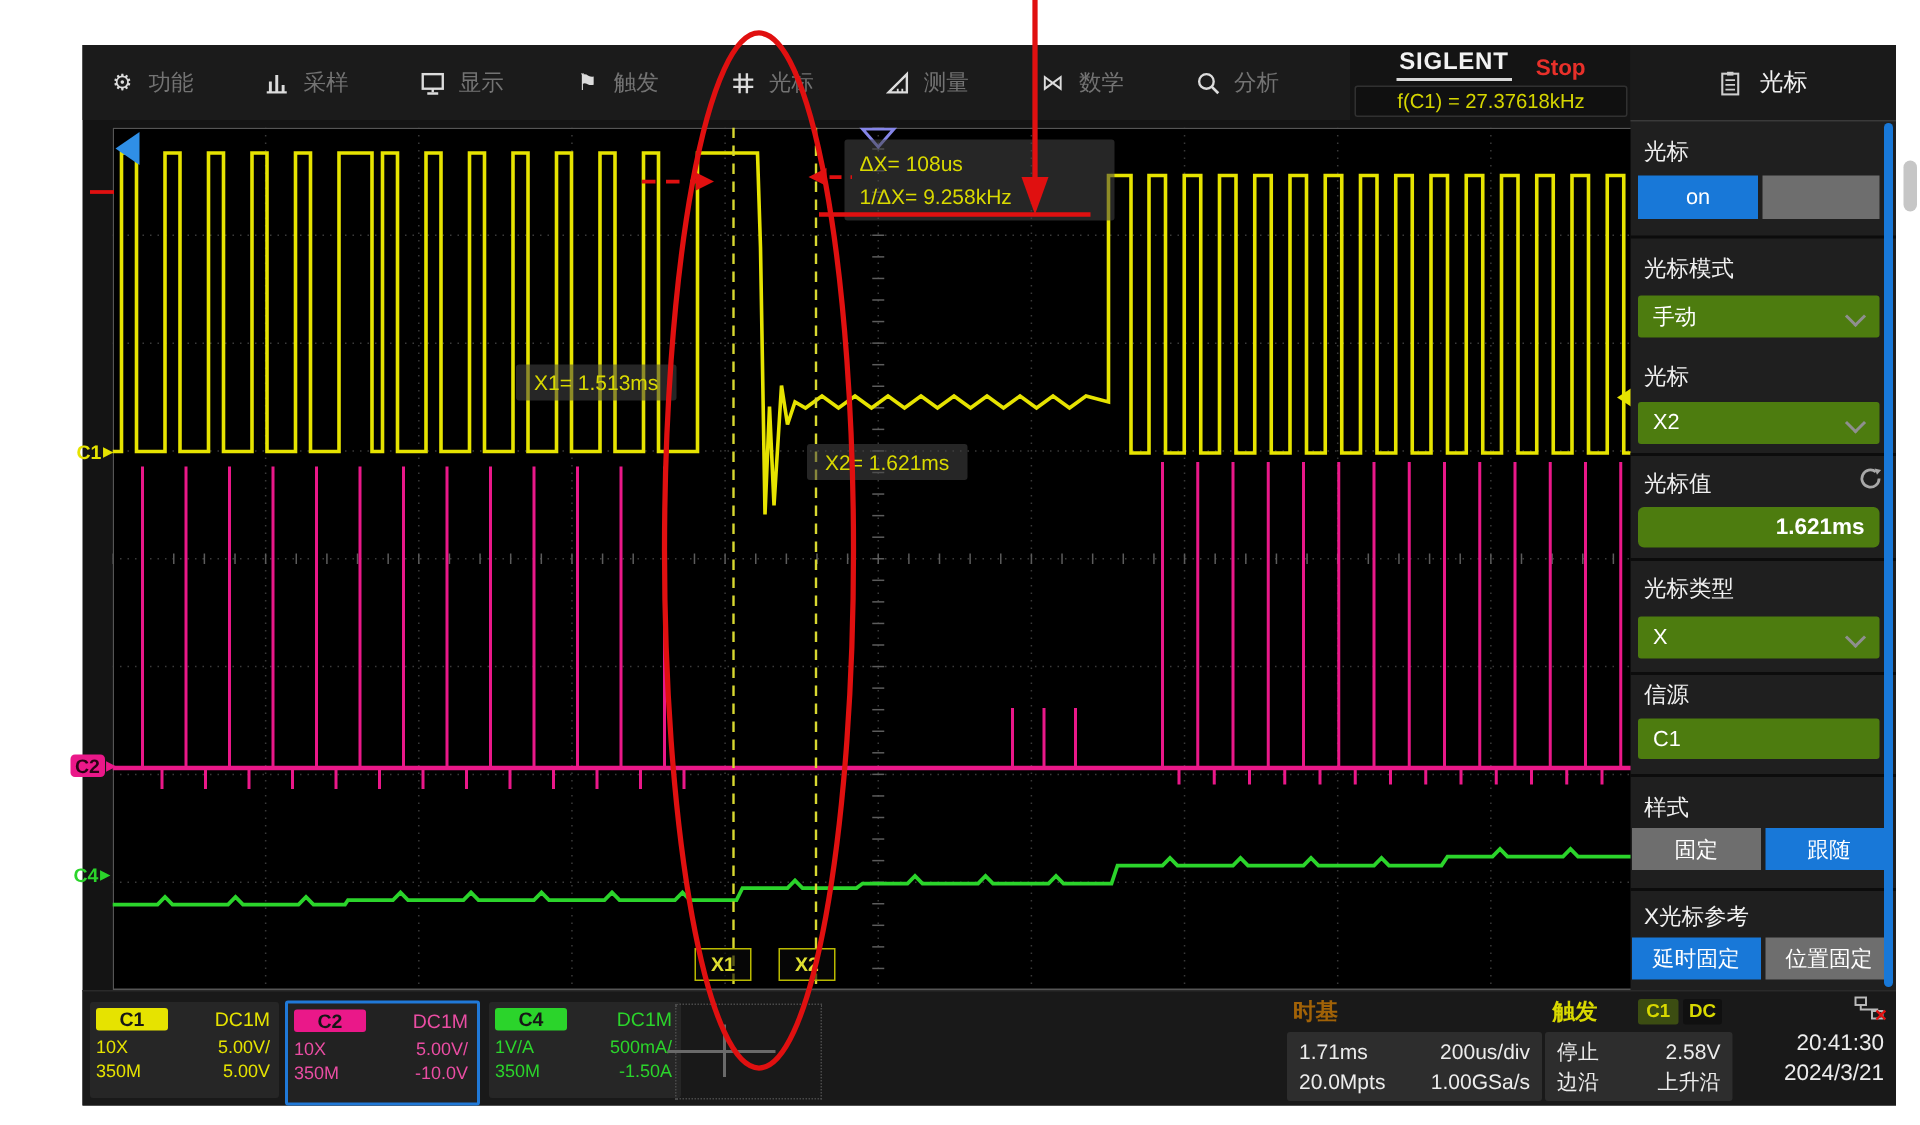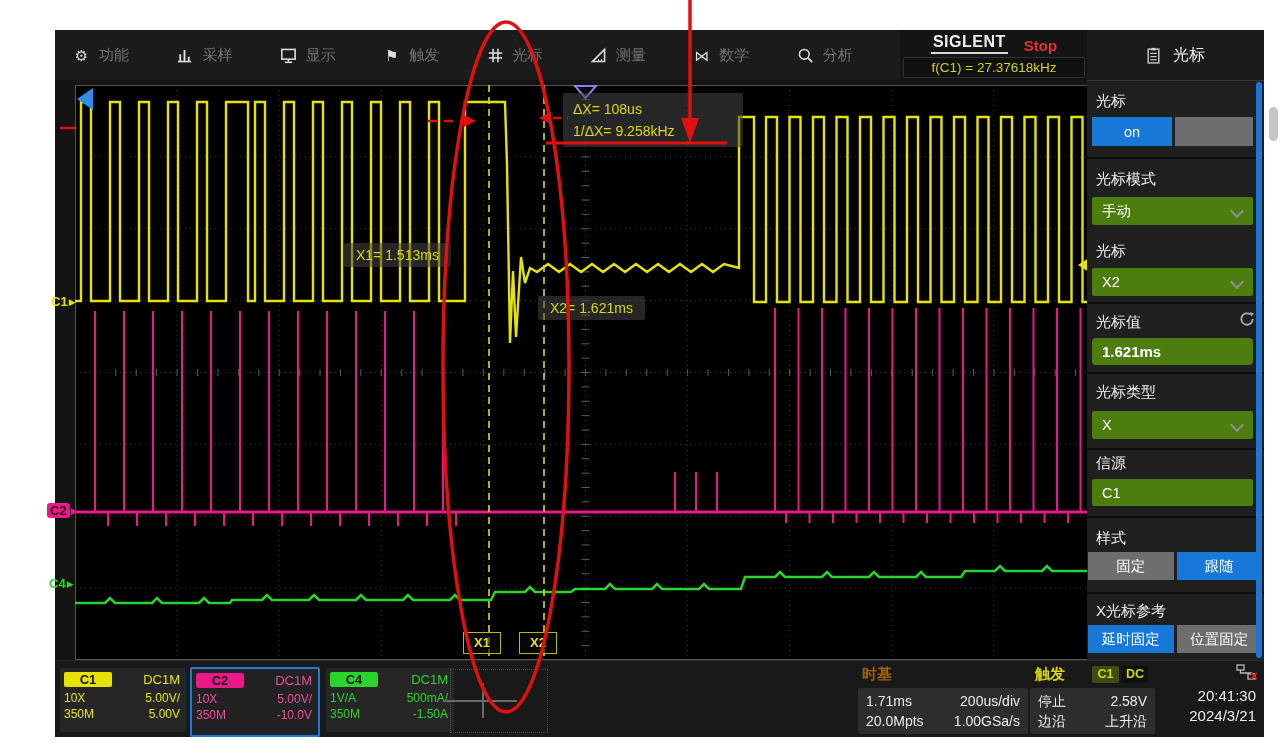--- a/index.html
+++ b/index.html
@@ -327,21 +327,21 @@
     </div>
     <div class="sb-sep" style="top:272px;"></div>
 
     <div class="sb-label" style="top:283px;">光标值</div>
     <span style="position:absolute;right:9px;top:281px;">
         <svg width="16" height="16" viewBox="0 0 14 14">
           <path d="M12 7a5 5 0 1 1-1.9-3.9" fill="none" stroke="#a8a8a8" stroke-width="1.6"></path>
           <polygon points="9.4,1.2 13.2,2 10.8,4.8" fill="#a8a8a8"></polygon>
         </svg>
       </span>
-    <div class="sb-ctrl" style="top:308px;height:27px;border-radius:4px;justify-content:flex-start;font-weight:bold;font-size:15px;">
+    <div class="sb-ctrl" style="top:308px;height:27px;border-radius:4px;justify-content:flex-end;font-weight:bold;font-size:15px;">
       <span>1.621ms</span>
     </div>
     <div class="sb-sep" style="top:342px;"></div>
 
     <div class="sb-label" style="top:353px;">光标类型</div>
     <div class="sb-ctrl" style="top:381px;height:28px;">
       <span>X</span>
       <span class="chev" style="top:9px;"></span>
     </div>
     <div class="sb-sep" style="top:418px;"></div>

